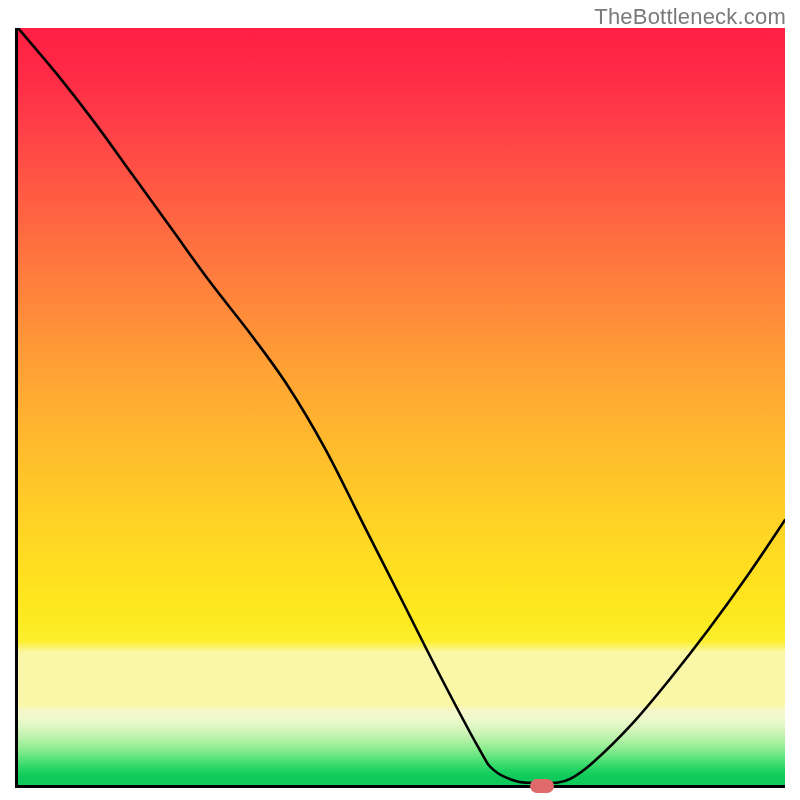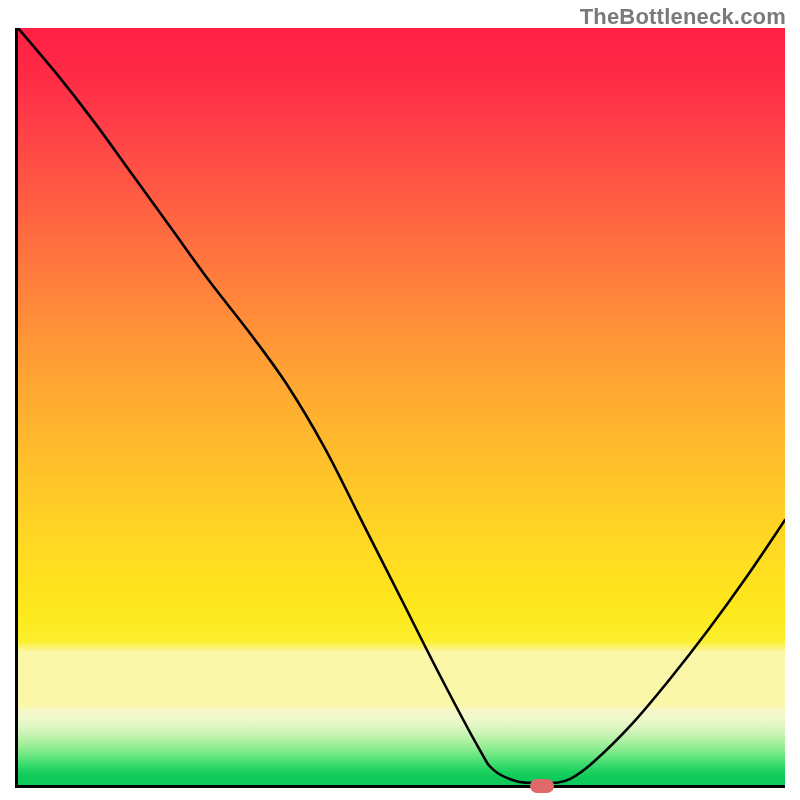--- a/index.html
+++ b/index.html
@@ -11,21 +11,20 @@
   }
   .watermark {
     position: absolute;
     top: 4px;
     right: 14px;
     font-family: Arial, Helvetica, sans-serif;
     font-size: 22px;
     color: #7a7a7a;
     letter-spacing: 0.2px;
     z-index: 10;
-    font-weight: bold;
   }
   .plot {
     position: absolute;
     left: 15px;
     top: 28px;
     width: 770px;
     height: 760px;
     border-left: 3px solid #000;
     border-bottom: 3px solid #000;
   }

